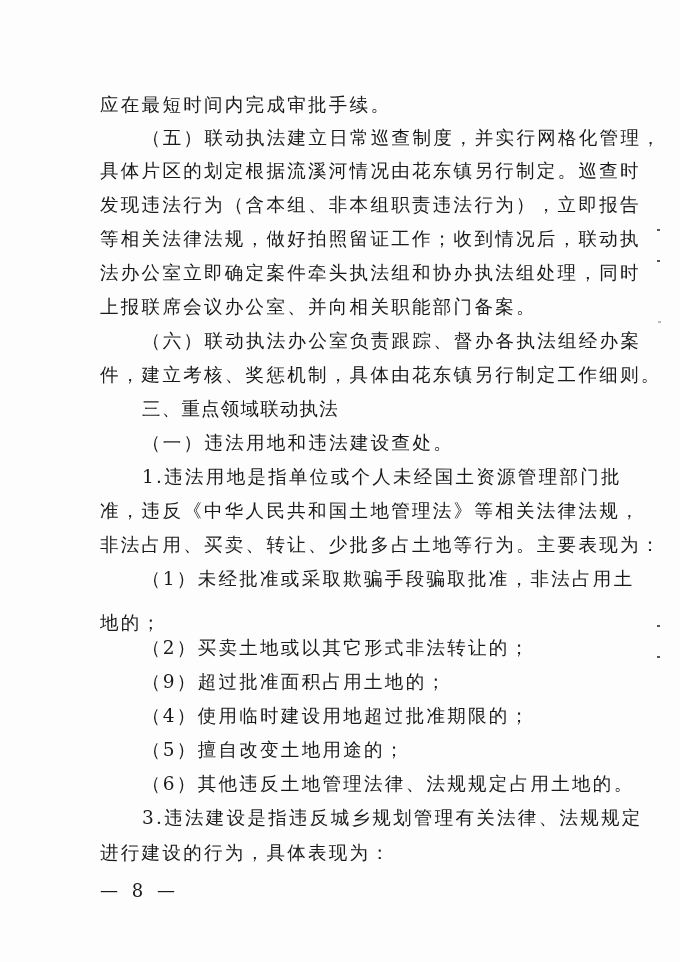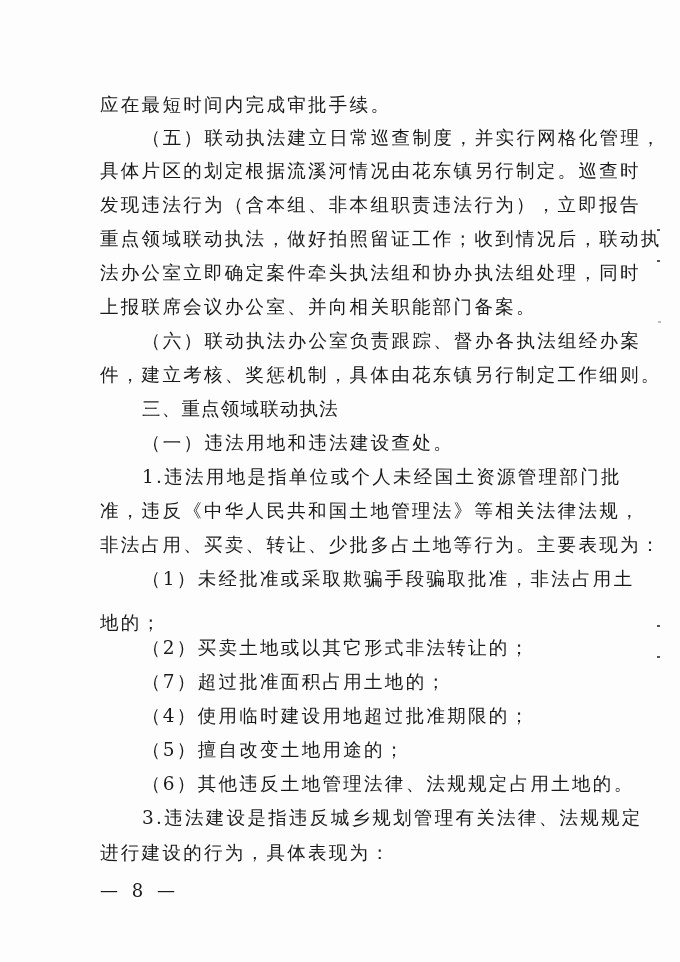--- a/index.html
+++ b/index.html
@@ -14,34 +14,34 @@
 </style>
 </head>
 <body>
 
 <div class="page">
   <div id="lines">
       <div class="line" style="top: 94px;">应在最短时间内完成审批手续。</div>
       <div class="line indent" style="top: 127px;">（五）联动执法建立日常巡查制度，并实行网格化管理，</div>
       <div class="line" style="top: 160px;">具体片区的划定根据流溪河情况由花东镇另行制定。巡查时</div>
       <div class="line" style="top: 194px;">发现违法行为（含本组、非本组职责违法行为），立即报告</div>
-      <div class="line" style="top: 228px;">重点领域联动执法，做好拍照留证工作；收到情况后，联动执</div>
+      <div class="line" style="top: 228px;">等相关法律法规，做好拍照留证工作；收到情况后，联动执</div>
       <div class="line" style="top: 262px; text-align: center;">法办公室立即确定案件牵头执法组和协办执法组处理，同时</div>
       <div class="line" style="top: 296px;">上报联席会议办公室、并向相关职能部门备案。</div>
       <div class="line indent" style="top: 330px;">（六）联动执法办公室负责跟踪、督办各执法组经办案</div>
       <div class="line" style="top: 364px;">件，建立考核、奖惩机制，具体由花东镇另行制定工作细则。</div>
       <div class="line indent heading" style="top: 398px;">三、重点领域联动执法</div>
       <div class="line indent" style="top: 432px;">（一）违法用地和违法建设查处。</div>
       <div class="line indent" style="top: 466px;">1.违法用地是指单位或个人未经国土资源管理部门批</div>
       <div class="line" style="top: 500px;">准，违反《中华人民共和国土地管理法》等相关法律法规，</div>
       <div class="line" style="top: 534px;">非法占用、买卖、转让、少批多占土地等行为。主要表现为：</div>
       <div class="line indent" style="top: 568px;">（1）未经批准或采取欺骗手段骗取批准，非法占用土</div>
       <div class="line" style="top: 612px;">地的；</div>
       <div class="line indent" style="top: 637px;">（2）买卖土地或以其它形式非法转让的；</div>
-      <div class="line indent" style="top: 671px;">（7）超过批准面积占用土地的；</div>
+      <div class="line indent" style="top: 671px;">（9）超过批准面积占用土地的；</div>
       <div class="line indent" style="top: 705px;">（4）使用临时建设用地超过批准期限的；</div>
       <div class="line indent" style="top: 739px;">（5）擅自改变土地用途的；</div>
       <div class="line indent" style="top: 773px;">（6）其他违反土地管理法律、法规规定占用土地的。</div>
       <div class="line indent" style="top: 807px;">3.违法建设是指违反城乡规划管理有关法律、法规规定</div>
       <div class="line" style="top: 842px;">进行建设的行为，具体表现为：</div>
     </div>
   <div class="pagenum">— 8 —</div>
   <div class="dot" style="left:657px;top:229px;"></div>
   <div class="dot" style="left:657px;top:260px;"></div>
   <div class="dot" style="left:658px;top:321px;background:#bbb;"></div>

